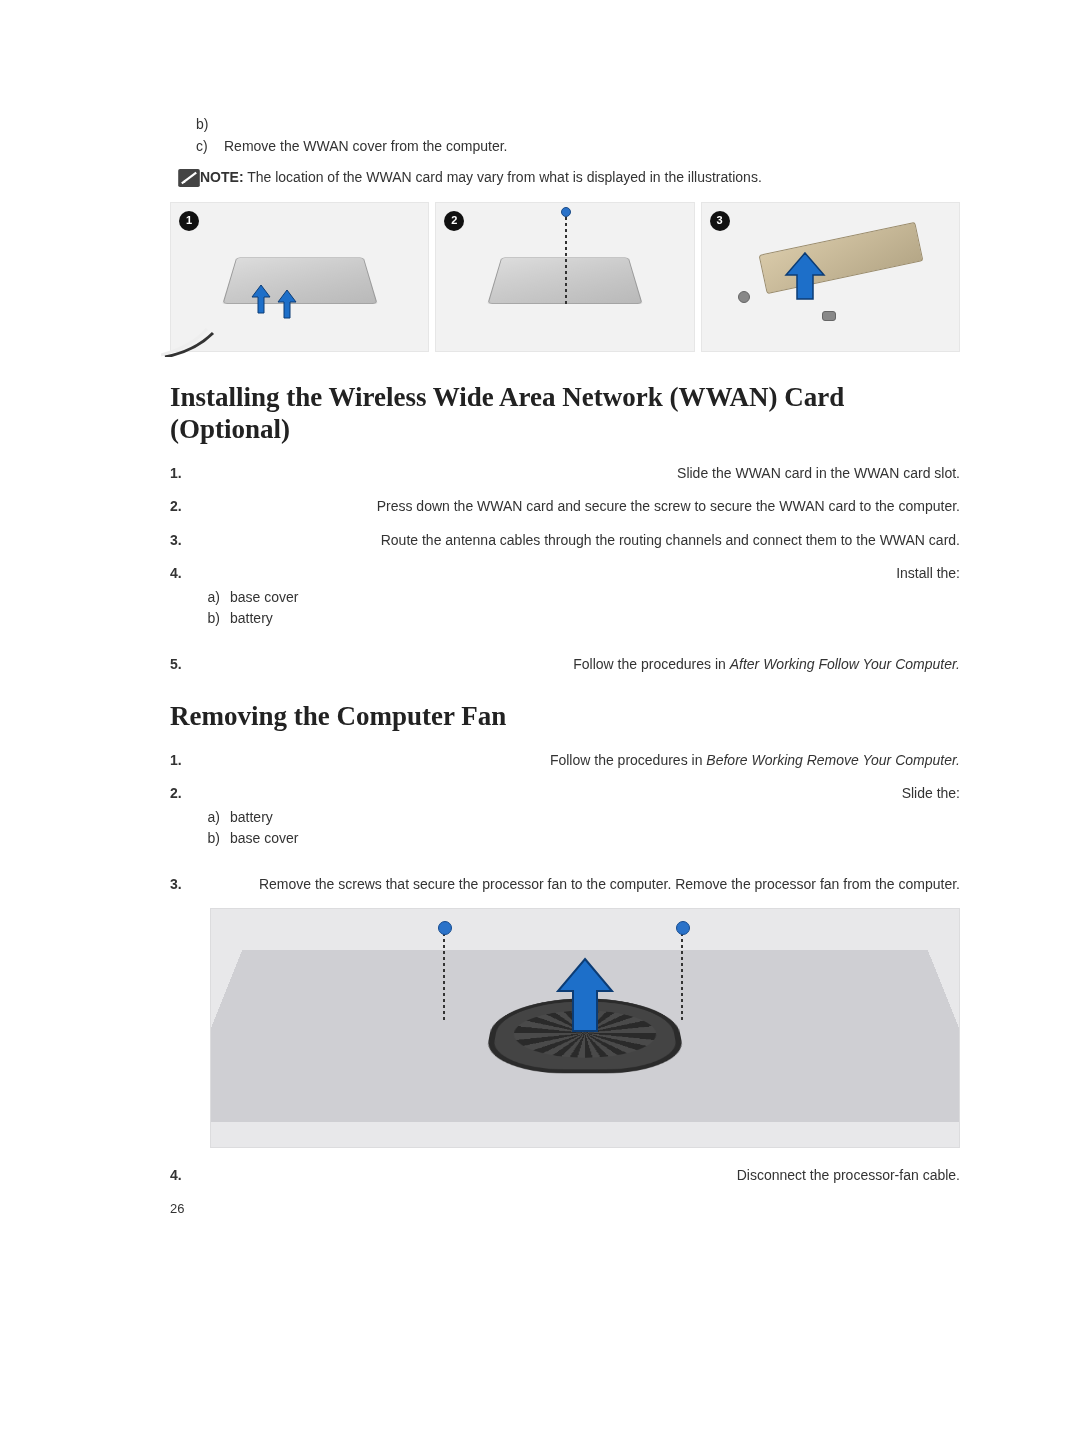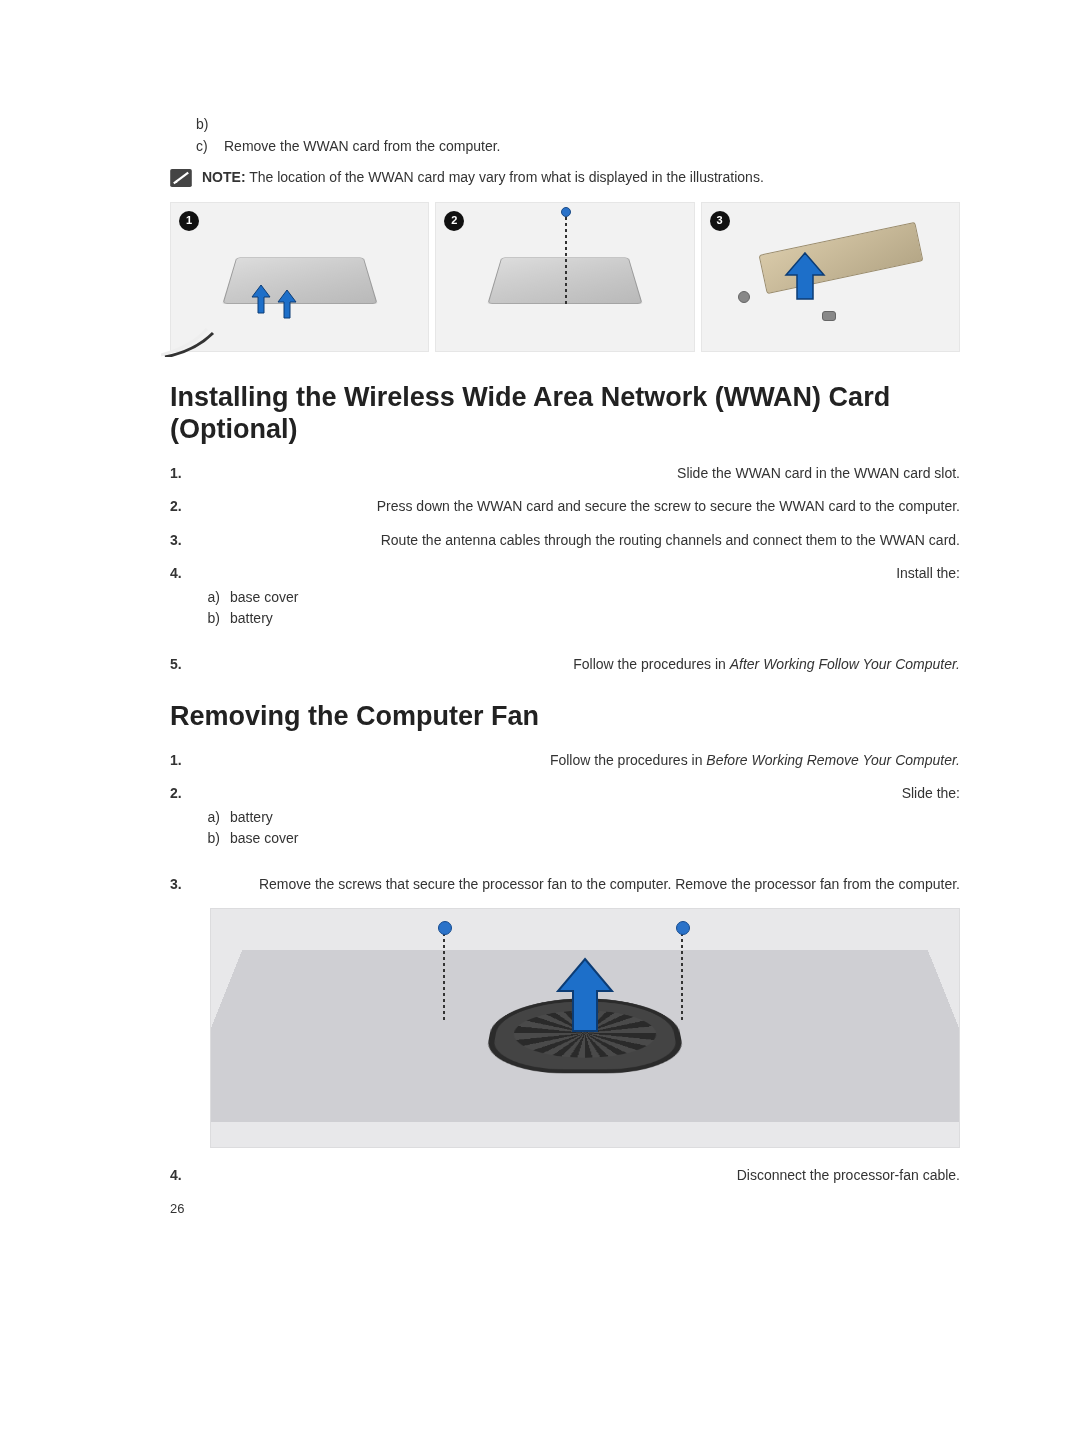--- a/index.html
+++ b/index.html
@@ -20,22 +20,21 @@
     display: flex;
     gap: 10px;
     margin-bottom: 2px;
   }
   .sub-list .marker {
     width: 18px;
   }
   .note-row {
     display: flex;
     align-items: flex-start;
-    gap: 10px;
-    margin: 10px 0 14px 0;
+    margin: 10px 0 14px 8px;
   }
   .note-icon {
     width: 22px;
     height: 18px;
     flex-shrink: 0;
     margin-top: 1px;
   }
   .note-text { font-size: 14px; }
   .note-text b { font-weight: bold; }
   .illus-row {
@@ -117,21 +116,21 @@
     left: 54%;
     top: 35px;
     transform: translateX(-50%) rotate(-12deg);
     background: linear-gradient(160deg,#d8c9a8,#b5a787);
     border: 1px solid #9a8b6a;
     border-radius: 3px;
   }
   .screw3a { position: absolute; left: 36px; top: 88px; width:12px; height:12px; background:#888; border-radius:50%; border:1px solid #666;}
   .screw3b { position: absolute; left: 120px; top: 108px; width:14px; height:10px; background:#888; border-radius:3px; border:1px solid #666;}
   h2.section {
-    font-family: Liberation Sans, sans-serif;
+    font-family: Liberation Serif, serif;
     font-weight: 600;
     font-size: 27px;
     color: #222;
     margin: 26px 0 18px 0;
     line-height: 1.18;
     font-stretch: condensed;
   }
   .numlist { margin-left: 0; }
   .numitem {
     display: flex;
@@ -211,21 +210,21 @@
 </style>
 </head>
 <body>
 
 <div class="sub-list">
   <div class="item">
     <span class="marker">b)</span>
   </div>
   <div class="item">
     <span class="marker">c)</span>
-    <span>Remove the WWAN card from the computer.</span>
+    <span>Remove the WWAN cover from the computer.</span>
   </div>
 </div>
 
 <div class="note-row">
   <svg class="note-icon" viewBox="0 0 24 20">
     <rect x="0" y="0" width="24" height="20" rx="2" fill="#444"></rect>
     <path d="M4 16 L20 4" stroke="#fff" stroke-width="2.4"></path>
     <path d="M4 16 L7 12 L8 15 Z" fill="#fff"></path>
   </svg>
   <div class="note-text">

